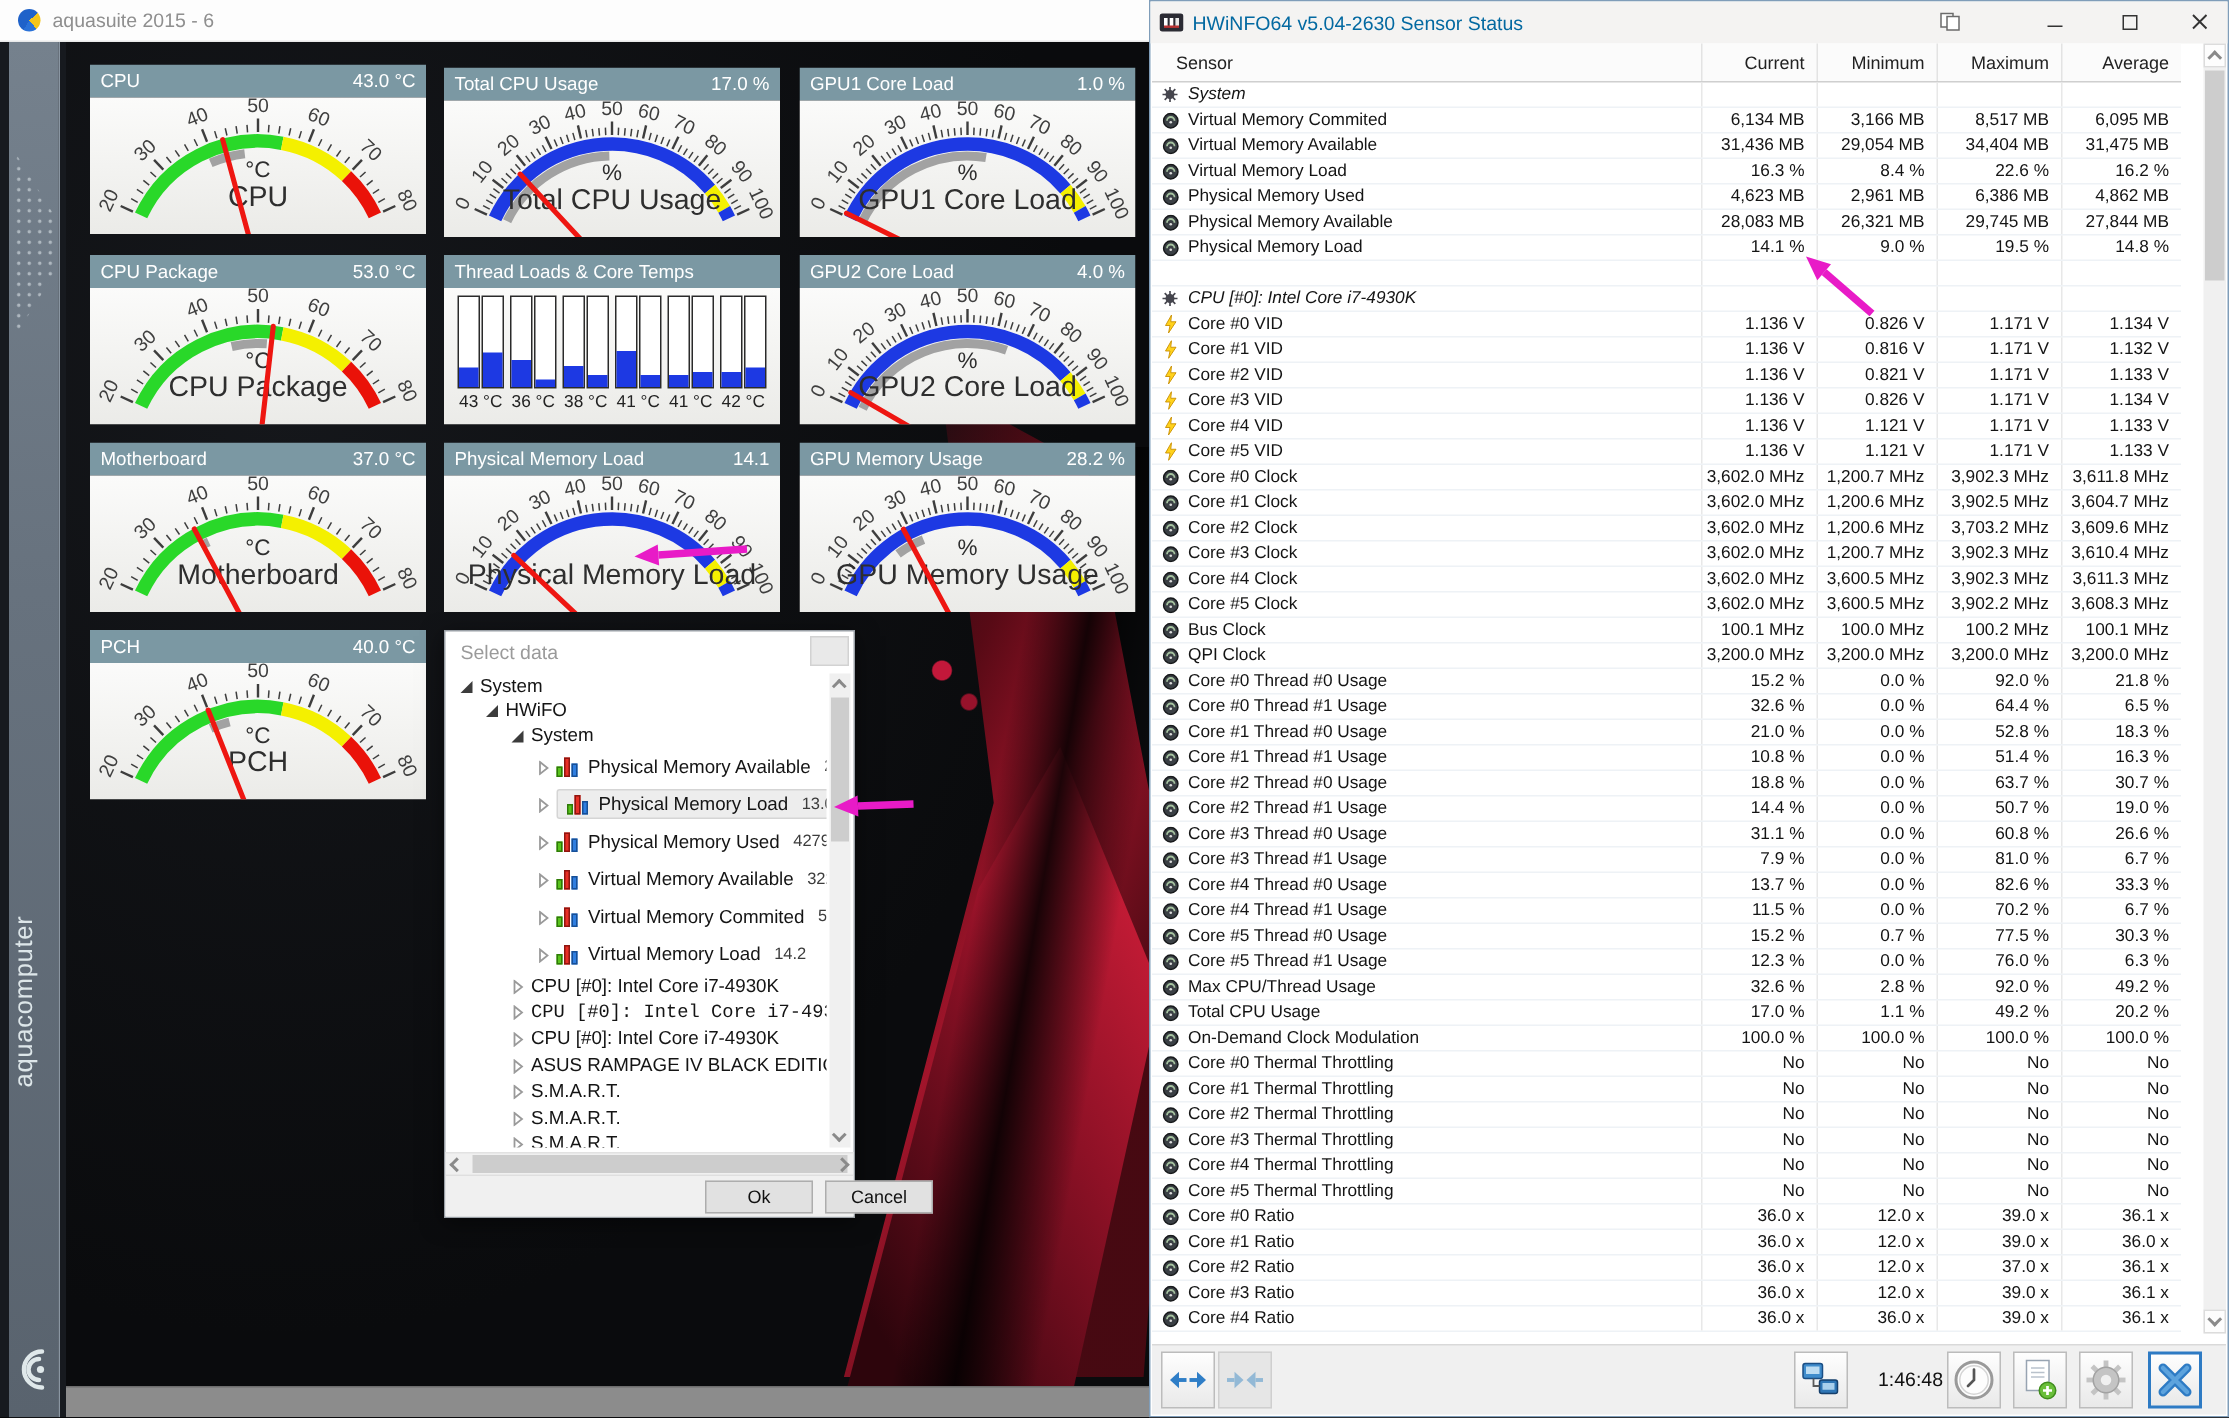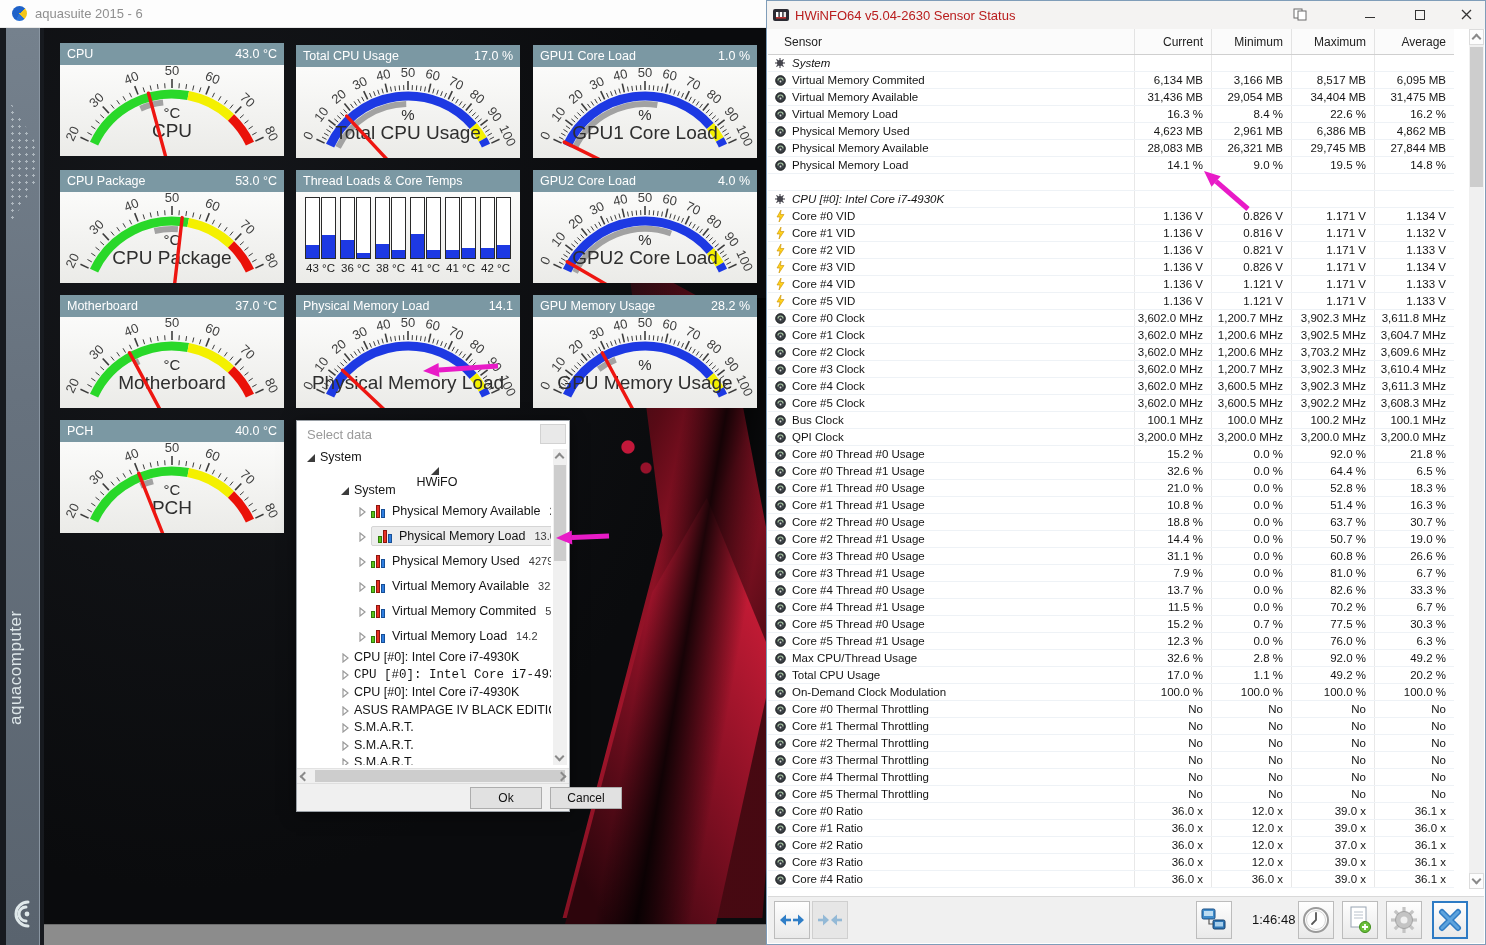--- a/index.html
+++ b/index.html
@@ -83,21 +83,21 @@
   .dlg-footer{position:absolute;left:0;right:0;bottom:0;height:28px;background:#f0f0f0;border-top:1px solid #dfdfdf;}
   .dlg-btn{position:absolute;top:3px;width:72px;height:22px;background:#e1e1e1;border:1px solid #adadad;
     font-size:12px;color:#111;text-align:center;line-height:20px;}
   .btn-ok{left:173px;}
   .btn-cancel{left:253px;}
 
   
   .hw-window{position:absolute;left:766px;top:0;width:720px;height:945px;background:#fff;
     border:1px solid #7f9db9;}
   .hw-titlebar{position:absolute;left:0;top:0;right:0;height:28px;background:#f4f3f2;display:flex;align-items:center;}
-  .hw-title{font-size:13px;color:#b91c1c;margin-left:6px;}
+  .hw-title{font-size:13px;color:#0369a1;margin-left:6px;}
   .hw-tbtn{position:absolute;top:0;width:34px;height:27px;display:flex;align-items:center;justify-content:center;}
   .hw-clip{left:516px;}
   .hw-min{left:586px;}
   .hw-max{left:636px;}
   .hw-close{left:682px;}
   .hw-header{position:absolute;left:1px;top:28px;height:26px;background:#fbfbfb;border-bottom:1px solid #cfcfcf;
     display:grid;grid-template-columns:24px 342px 77px 80px 83px 80px;font-size:12px;color:#222;align-items:center;}
   .hw-header .hc{padding-right:8px;text-align:right;border-left:1px solid #e3e3e3;height:100%;display:flex;align-items:center;justify-content:flex-end;}
   .hw-header .hc0{padding-left:16px;border-left:none;justify-content:flex-start;grid-column:1/3;}
   .hw-rows{position:absolute;left:1px;top:54px;width:686px;}
@@ -843,21 +843,21 @@
     <div class="dialog">
       <div class="dlg-title">Select data</div>
       <div class="dlg-topbtn"></div>
       <div class="dlg-tree" id="dlg-tree">
           <div class="titem" style="padding-left: 5px;">
             <span class="texp"><svg width="10" height="10">
                 <polygon points="9,1 9,9 1,9" fill="#3c3c3c"></polygon>
               </svg></span>
             <span>System</span>
           </div>
-          <div class="titem" style="padding-left: 22px; flex-direction: column;">
+          <div class="titem" style="padding-left: 22px;">
             <span class="texp"><svg width="10" height="10">
                 <polygon points="9,1 9,9 1,9" fill="#3c3c3c"></polygon>
               </svg></span>
             <span>HWiFO</span>
           </div>
           <div class="titem plain" style="padding-left: 39px;">
             <span class="texp"><svg width="10" height="10">
                 <polygon points="9,1 9,9 1,9" fill="#3c3c3c"></polygon>
               </svg></span>
             <span>System</span>

